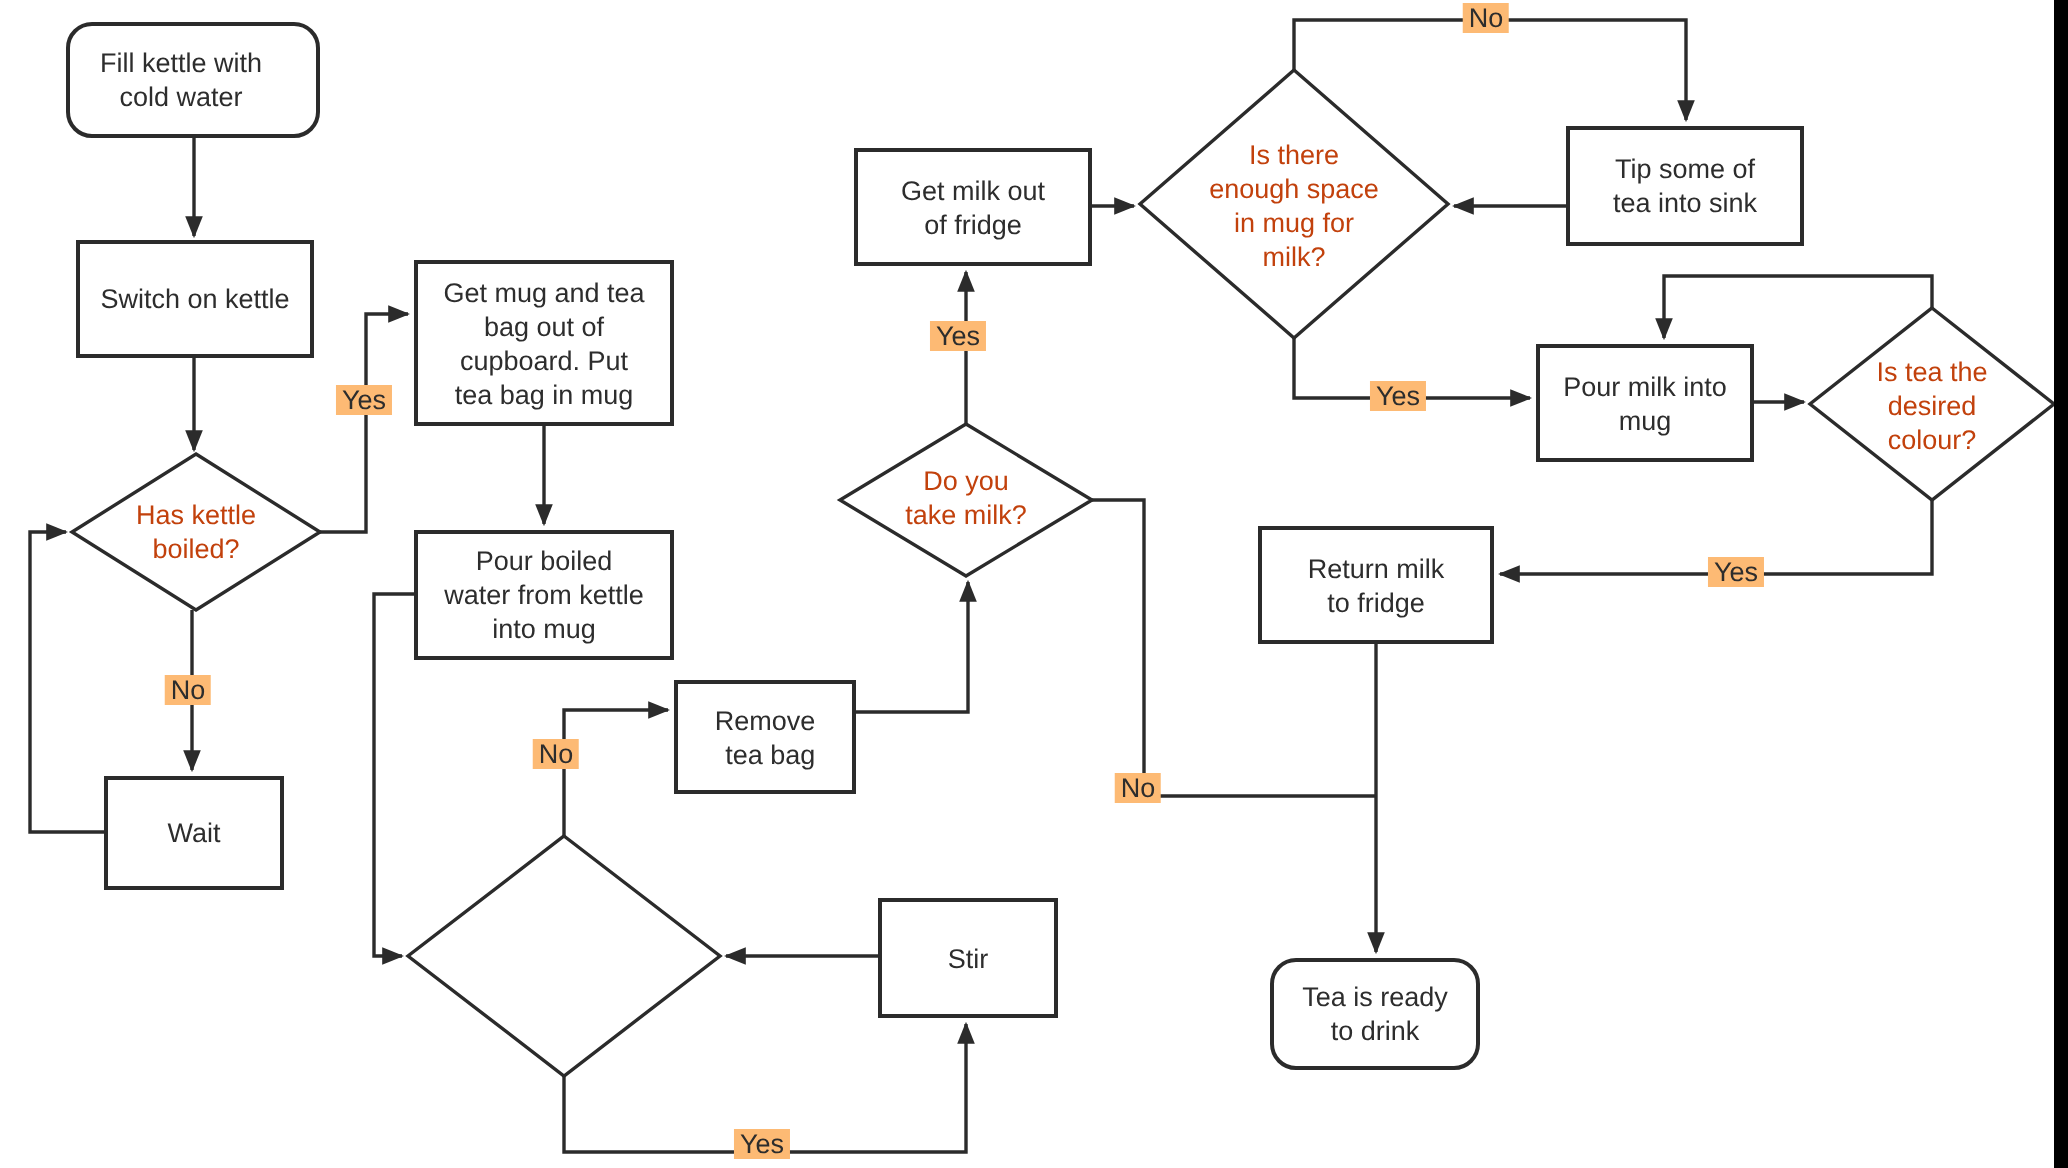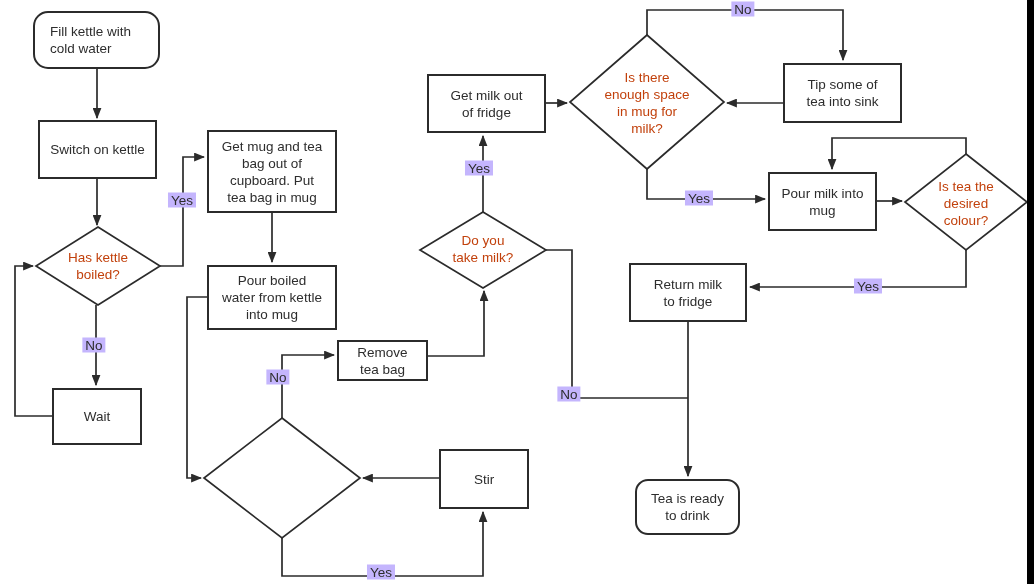--- a/index.html
+++ b/index.html
@@ -19,36 +19,36 @@
     color:#2d2d2d;
     font-size:13.5px;
     line-height:17px;
     display:flex;
     align-items:center;
     justify-content:center;
     text-align:center;
     white-space:pre-line;
   }
   .terminator{border-radius:13px;}
-  .left-text{justify-content:flex-start;text-align:left;padding-left:15px;border-radius:15px;}
+  .left-text{justify-content:flex-start;text-align:center;padding-left:15px;}
   .diamond-label{
     position:absolute;
     transform:translate(-50%,-50%);
     color:#c2410c;
     font-size:13.5px;
     line-height:17px;
     text-align:center;
     white-space:pre-line;
     width:130px;
     pointer-events:none;
   }
   .edge-label{
     position:absolute;
     transform:translate(-50%,-50%);
-    background:#c4b5fd;
+    background:#fdba74;
     padding:0 3px;
     color:#2d2d2d;
     font-size:13.5px;
     line-height:15px;
   }
   #right-border{
     position:absolute;
     top:0;left:1027px;
     width:7px;height:584px;
   }
@@ -105,21 +105,21 @@
 
   <div class="node" style="left:207px;top:130px;width:130px;height:83px;">Get mug and tea
 bag out of
 cupboard. Put
 tea bag in mug</div>
 
   <div class="node" style="left:207px;top:265px;width:130px;height:65px;">Pour boiled
 water from kettle
 into mug</div>
 
-  <div class="node" style="left:337px;top:340px;width:91px;height:41px;">Remove
+  <div class="node" style="left:337px;top:340px;width:91px;height:57px;text-align:right;">Remove
 tea bag</div>
 
   <div class="node" style="left:439px;top:449px;width:90px;height:60px;">Stir</div>
 
   <div class="node" style="left:427px;top:74px;width:119px;height:59px;">Get milk out
 of fridge</div>
 
   <div class="node" style="left:783px;top:63px;width:119px;height:60px;">Tip some of
 tea into sink</div>
 

